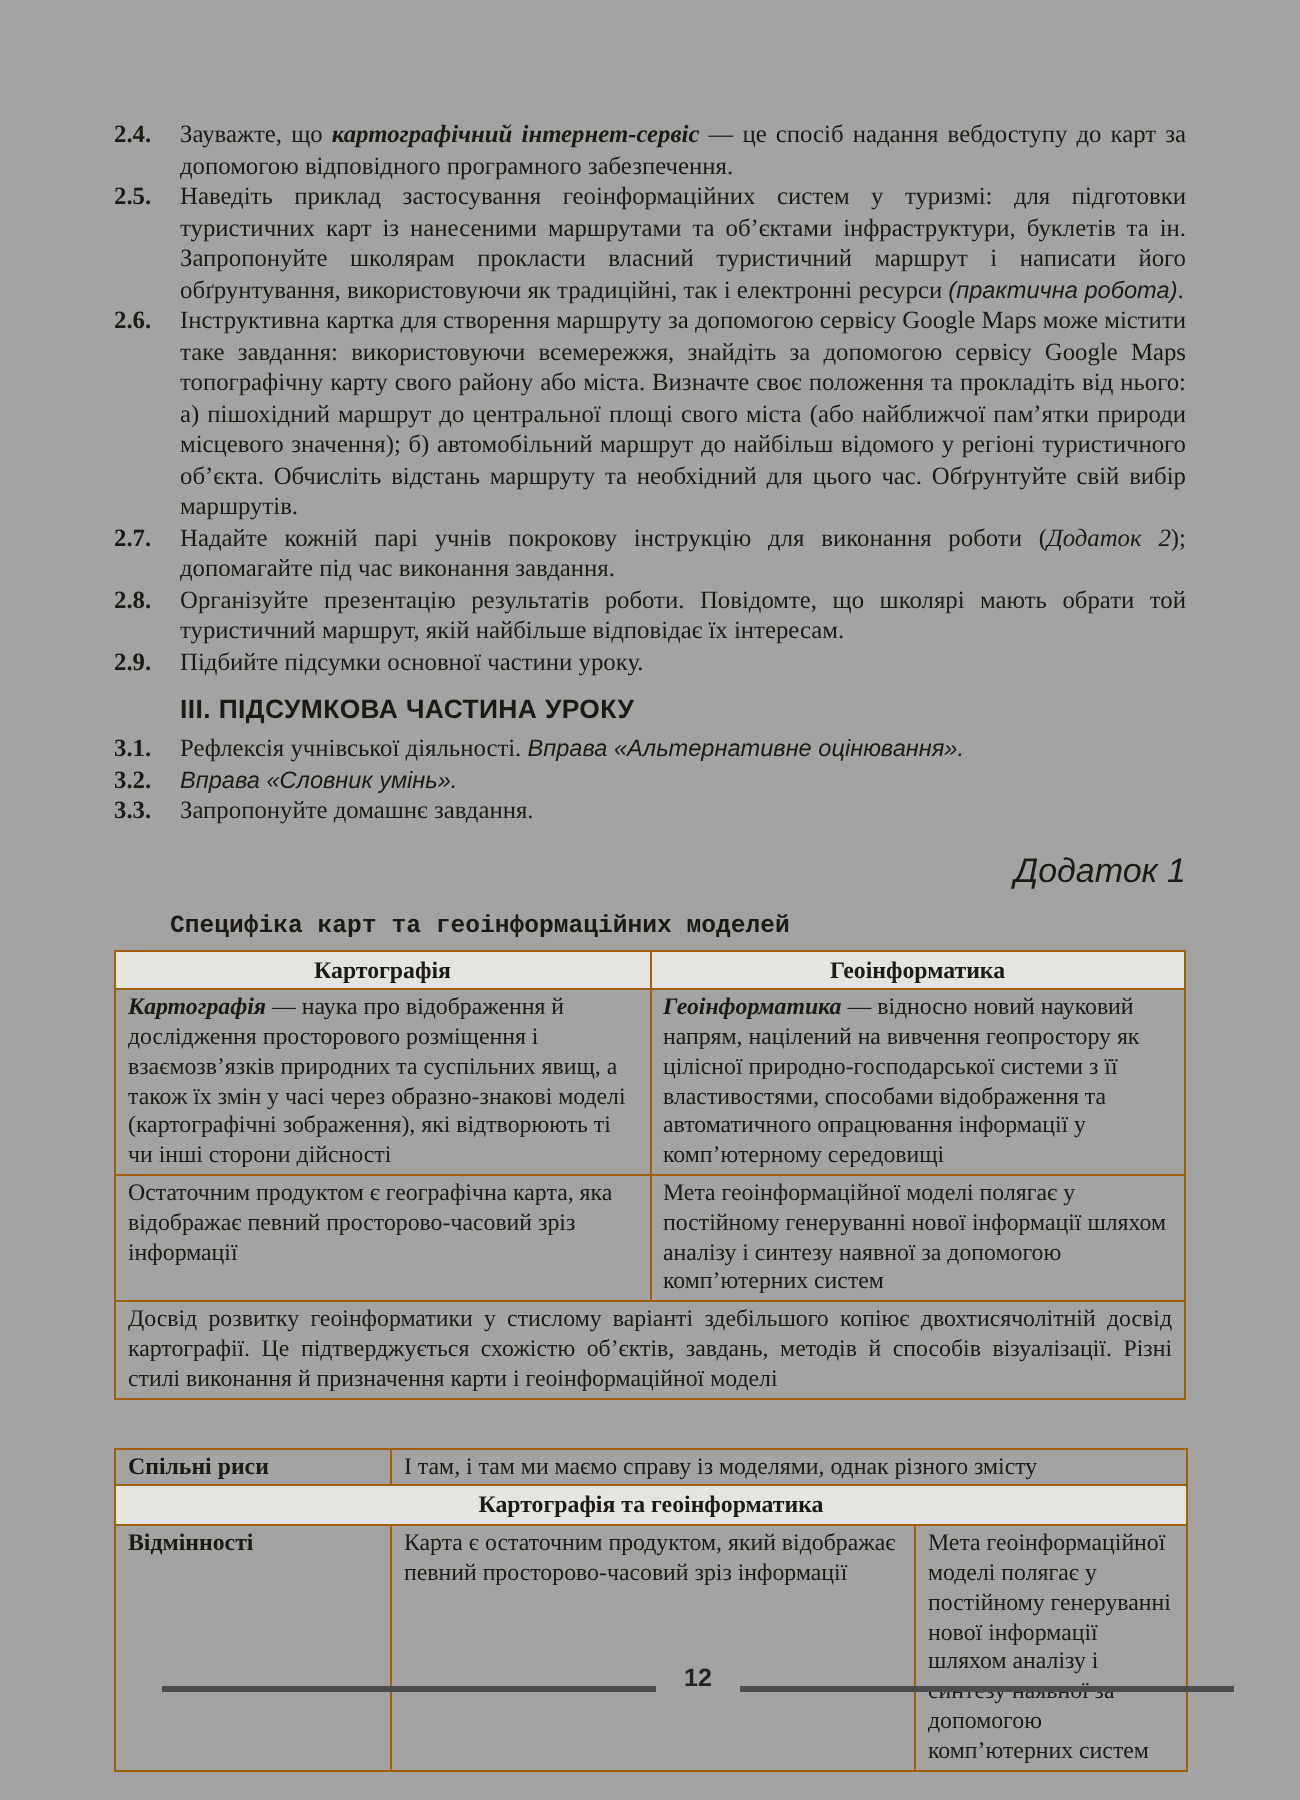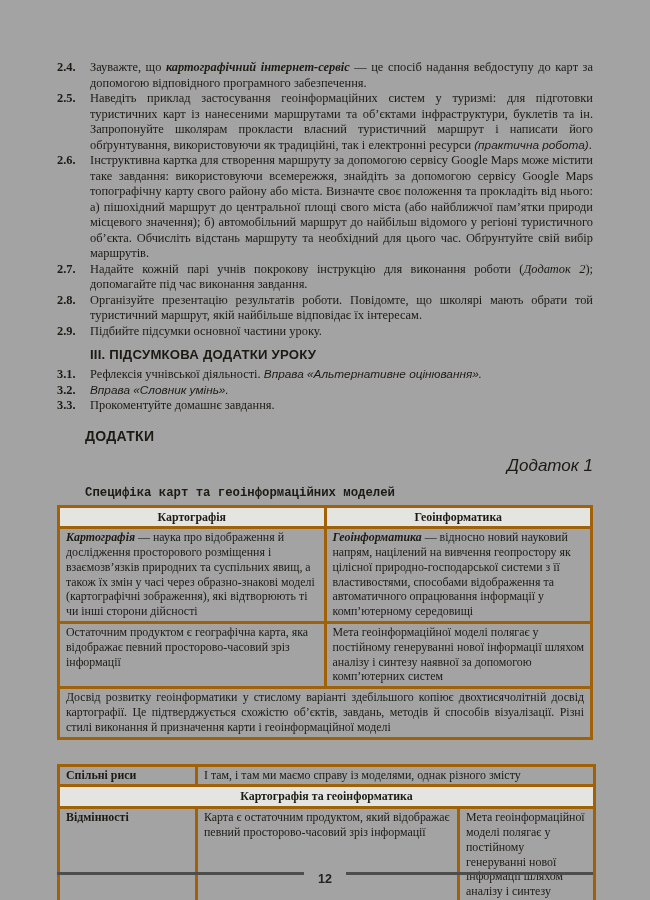--- a/index.html
+++ b/index.html
@@ -29,29 +29,29 @@
   .dodatok-label {
     font-family:"Liberation Sans", sans-serif; font-style:italic;
     font-size:17px; text-align:right; margin:12px 0 10px 0;
   }
   .tbl-caption {
     font-family:Liberation Mono, monospace; font-weight:bold;
     font-size:12.3px; margin:0 0 5px 28px;
   }
 
   table { border-collapse:collapse; width:100%; font-size:11.9px; line-height:14.8px; table-layout:fixed; }
-  th, td { border:3px solid #a16207; vertical-align:top; padding:1px 6px 2px 6px; }
+  th, td { border:1px solid #a16207; vertical-align:top; padding:1px 6px 2px 6px; }
   th { background:#e4e4e1; font-weight:bold; text-align:center; padding:2px 4px; }
   td.merged { text-align:justify; }
   td.lbl { font-weight:bold; }
   .tbl2 { margin-top:24px; }
 
   .footer {
-    position:absolute; left:57px; width:536px; top:872px;
-    display:flex; align-items:flex-start;
+    position:absolute; left:57px; width:536px; top:832px;
+    display:flex; align-items:flex-end;padding-left:24px;
   }
   .footer .rule { flex:1; height:3px; background:#4d4d4d; }
   .footer .pnum {
     font-family:"Liberation Sans", sans-serif; font-weight:bold;
     font-size:12.5px; padding:0 14px; color:#222;
   }
 </style>
 </head>
 <body>
 
@@ -81,38 +81,37 @@
     <div class="li">
       <span class="num">2.8.</span>
       <div class="body"><span>Організуйте презентацію результатів роботи. Повідомте, що школярі мають обрати той туристичний маршрут, якій найбільше відповідає їх інтересам.</span></div>
     </div>
 
     <div class="li">
       <span class="num">2.9.</span>
       <div class="body"><span>Підбийте підсумки основної частини уроку.</span></div>
     </div>
 
-    <div class="sec-heading">ІІІ. ПІДСУМКОВА ДОДАТКИ УРОКУ</div>
+    <div class="sec-heading">ІІІ. ПІДСУМКОВА ЧАСТИНА УРОКУ</div>
 
     <div class="li">
       <span class="num">3.1.</span>
       <div class="body"><span>Рефлексія учнівської діяльності. </span><span class="isans">Вправа «Альтернативне оцінювання».</span></div>
     </div>
 
     <div class="li">
       <span class="num">3.2.</span>
       <div class="body"><span class="isans">Вправа «Словник умінь».</span></div>
     </div>
 
     <div class="li">
       <span class="num">3.3.</span>
-      <div class="body"><span>Прокоментуйте домашнє завдання.</span></div>
+      <div class="body"><span>Запропонуйте домашнє завдання.</span></div>
     </div>
 
-    <div class="dodatky-heading">ДОДАТКИ</div>
     <div class="dodatok-label">Додаток 1</div>
     <div class="tbl-caption">Специфіка карт та геоінформаційних моделей</div>
 
     <table class="tbl1">
       <colgroup>
           <col style="width:50%">
           <col style="width:50%">
         </colgroup>
       <tbody>
           <tr>

